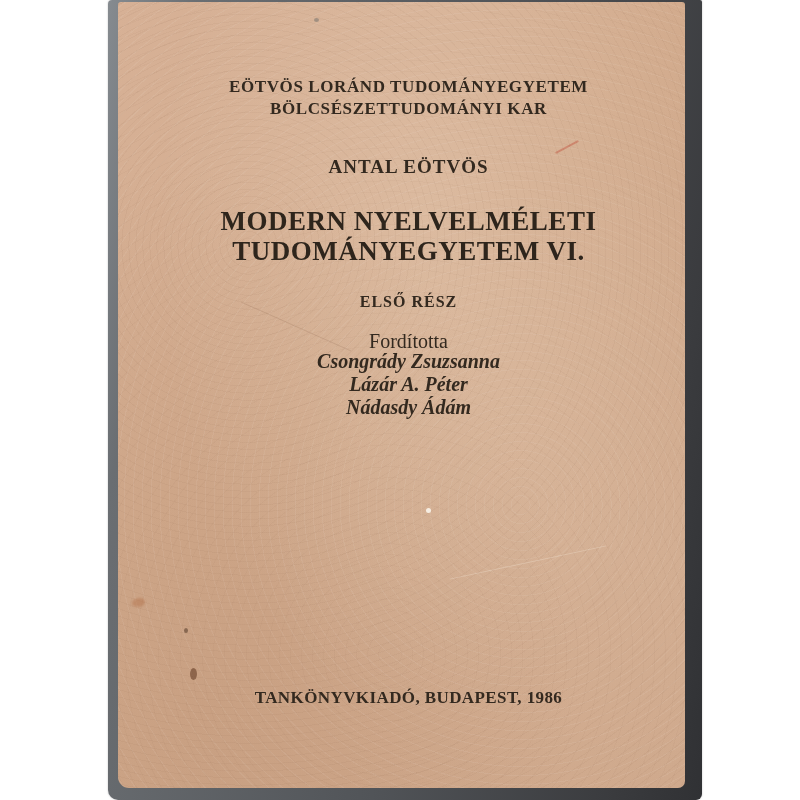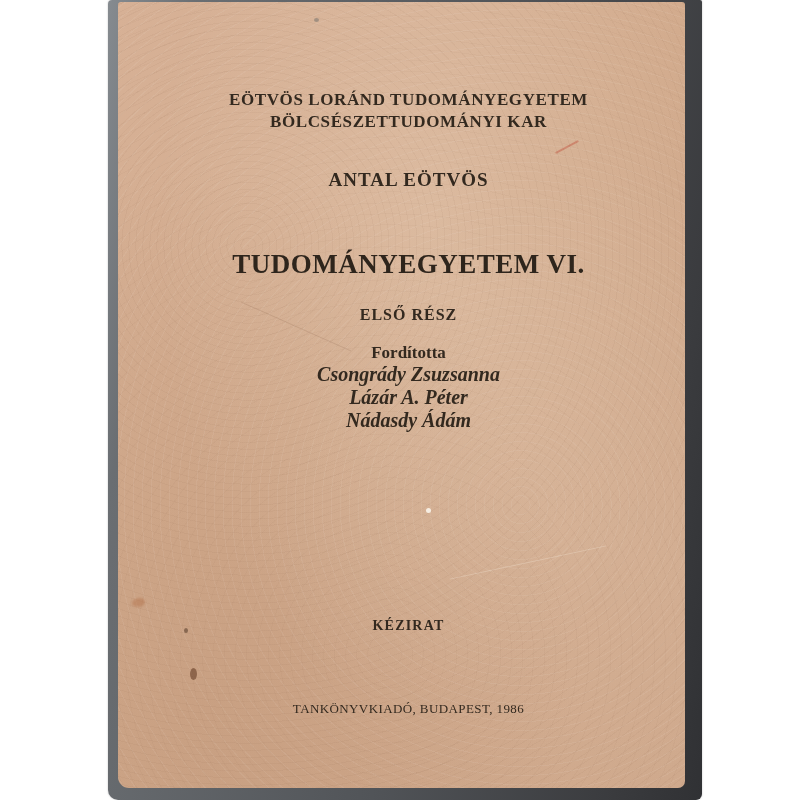--- a/index.html
+++ b/index.html
@@ -56,21 +56,21 @@
   .speck.s3 { left: 66px;  top: 626px; width: 4px;  height: 5px;  background: rgba(70,45,30,0.5);   border-radius: 50%; }
   .speck.s4 { left: 308px; top: 506px; width: 5px;  height: 5px;  background: rgba(255,252,245,0.8); border-radius: 50%; filter: blur(0.5px); }
   .speck.s5 { left: 436px; top: 144px; width: 26px; height: 2px;  background: rgba(190,70,50,0.4);  transform: rotate(-28deg); border-radius: 2px; filter: blur(0.5px); }
   .speck.s6 { left: 196px; top: 16px;  width: 5px;  height: 4px;  background: rgba(110,110,105,0.5); border-radius: 50%; }
   .speck.s7 { left: 118px; top: 324px; width: 120px; height: 1px; background: rgba(120,85,60,0.18); transform: rotate(24deg); }
   .speck.s8 { left: 330px; top: 560px; width: 160px; height: 1px; background: rgba(255,250,240,0.25); transform: rotate(-12deg); }
 
   .text-layer {
     position: absolute;
     left: 7px;
-    top: 13px;
+    top: 0;
     width: 100%;
     height: 100%;
     text-align: center;
     color: #33291f;
   }
   .line { position: absolute; left: 0; width: 100%; white-space: nowrap; }
   .university {
     top: 74px;
     font-size: 17px;
     font-weight: 700;
@@ -92,40 +92,40 @@
     color: #2e251c;
   }
   .part {
     top: 291px;
     font-size: 16px;
     font-weight: 700;
     letter-spacing: 1px;
   }
   .fordit {
     top: 328px;
-    font-size: 17px;
-    font-weight: 700;
+    font-size: 20px;
+    font-weight: 400;
   }
   .translators {
     top: 348px;
     font-size: 20px;
     font-style: italic;
     font-weight: 700;
     line-height: 23px;
   }
   .manuscript {
     top: 603px;
     font-size: 14px;
     font-weight: 700;
     letter-spacing: 1.2px;
   }
   .imprint {
     top: 686px;
-    font-size: 13px;
-    font-weight: 400;
+    font-size: 17px;
+    font-weight: 700;
     letter-spacing: 0.4px;
   }
 </style>
 </head>
 <body>
 
 <div class="stage">
   <div class="book">
     <div class="cover">
       <div class="grain"></div>
@@ -137,29 +137,29 @@
       <div class="speck s6"></div>
       <div class="speck s7"></div>
       <div class="speck s8"></div>
 
       <div class="text-layer">
         <div class="line university" style="top:74px">EÖTVÖS LORÁND TUDOMÁNYEGYETEM</div>
         <div class="line university" style="top:96px">BÖLCSÉSZETTUDOMÁNYI KAR</div>
 
         <div class="line author">ANTAL EÖTVÖS</div>
 
+        <div class="line title" style="top:204px">MODERN NYELVELMÉLETI</div>
         <div class="line title" style="top:234px">TUDOMÁNYEGYETEM VI.</div>
 
         <div class="line part">ELSŐ RÉSZ</div>
 
         <div class="line fordit">Fordította</div>
 
         <div class="line translators" style="top:371px">Lázár A. Péter</div>
         <div class="line translators" style="top:348px">Csongrády Zsuzsanna</div>
         <div class="line translators" style="top:394px">Nádasdy Ádám</div>
 
-        <div class="line manuscript">KÉZIRAT</div>
 
         <div class="line imprint">TANKÖNYVKIADÓ, BUDAPEST, 1986</div>
       </div>
     </div>
   </div>
 </div>
 
 </body></html>

